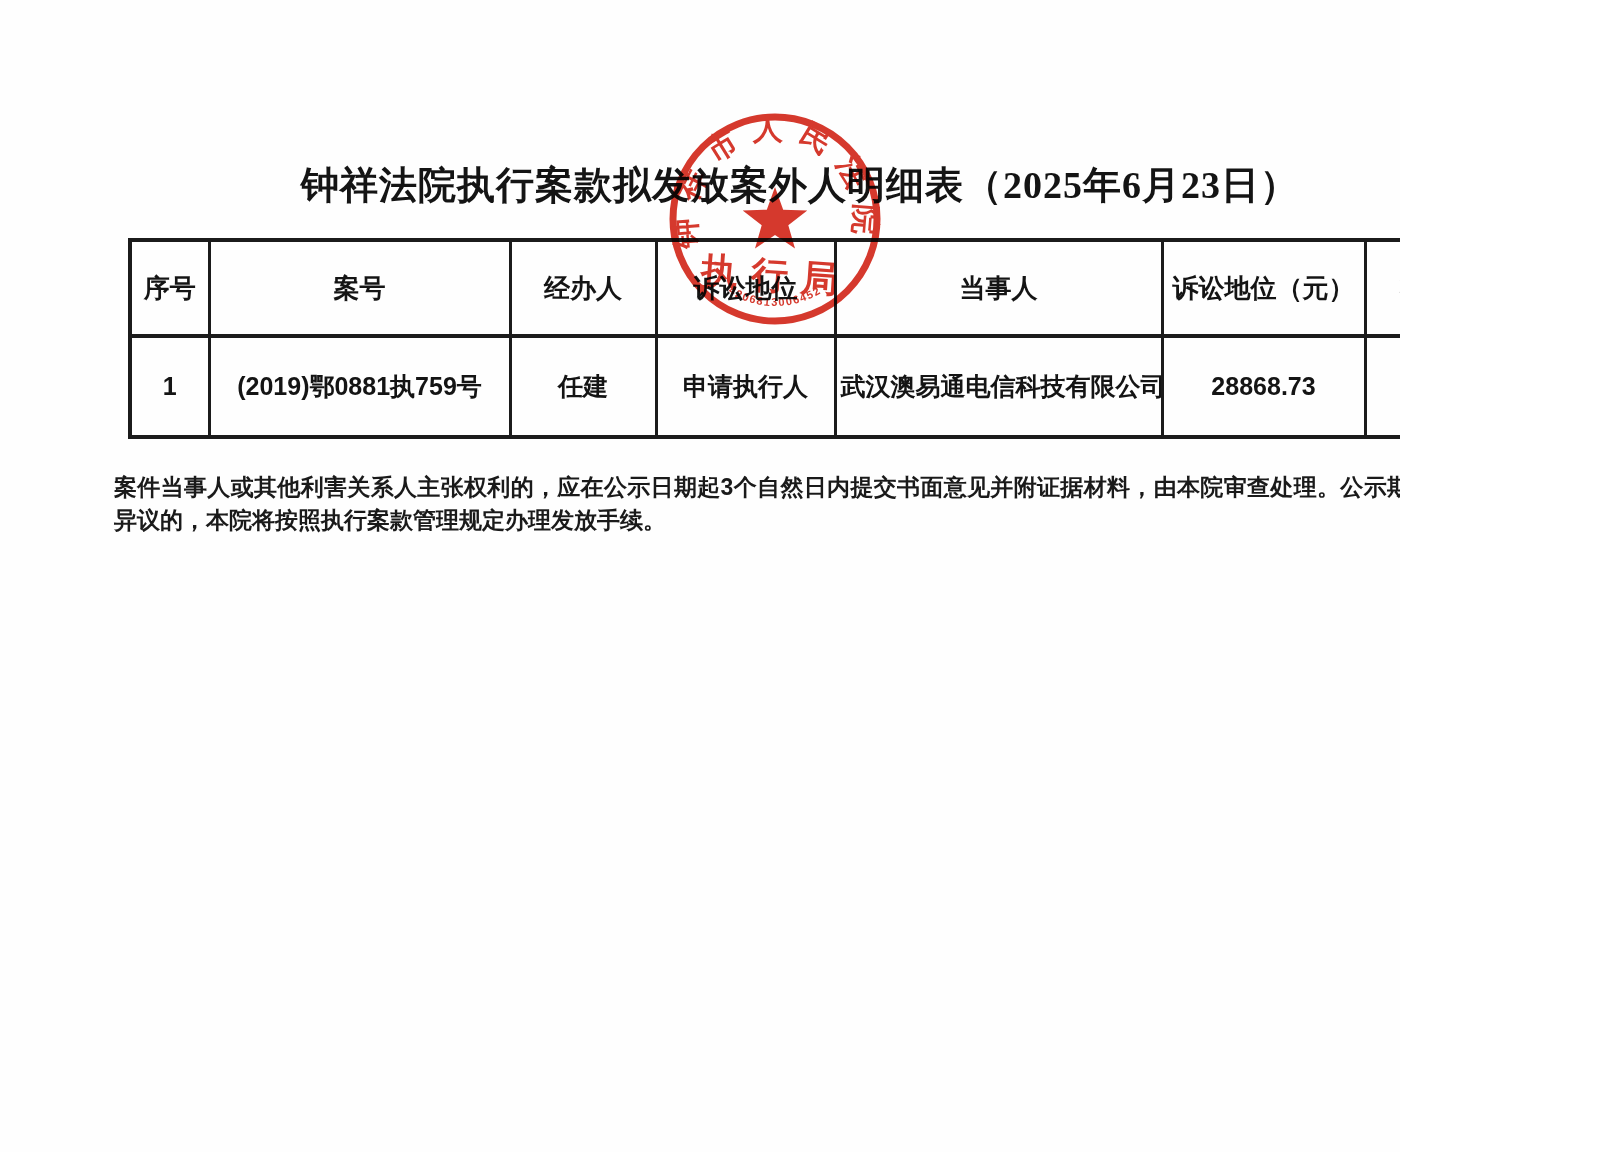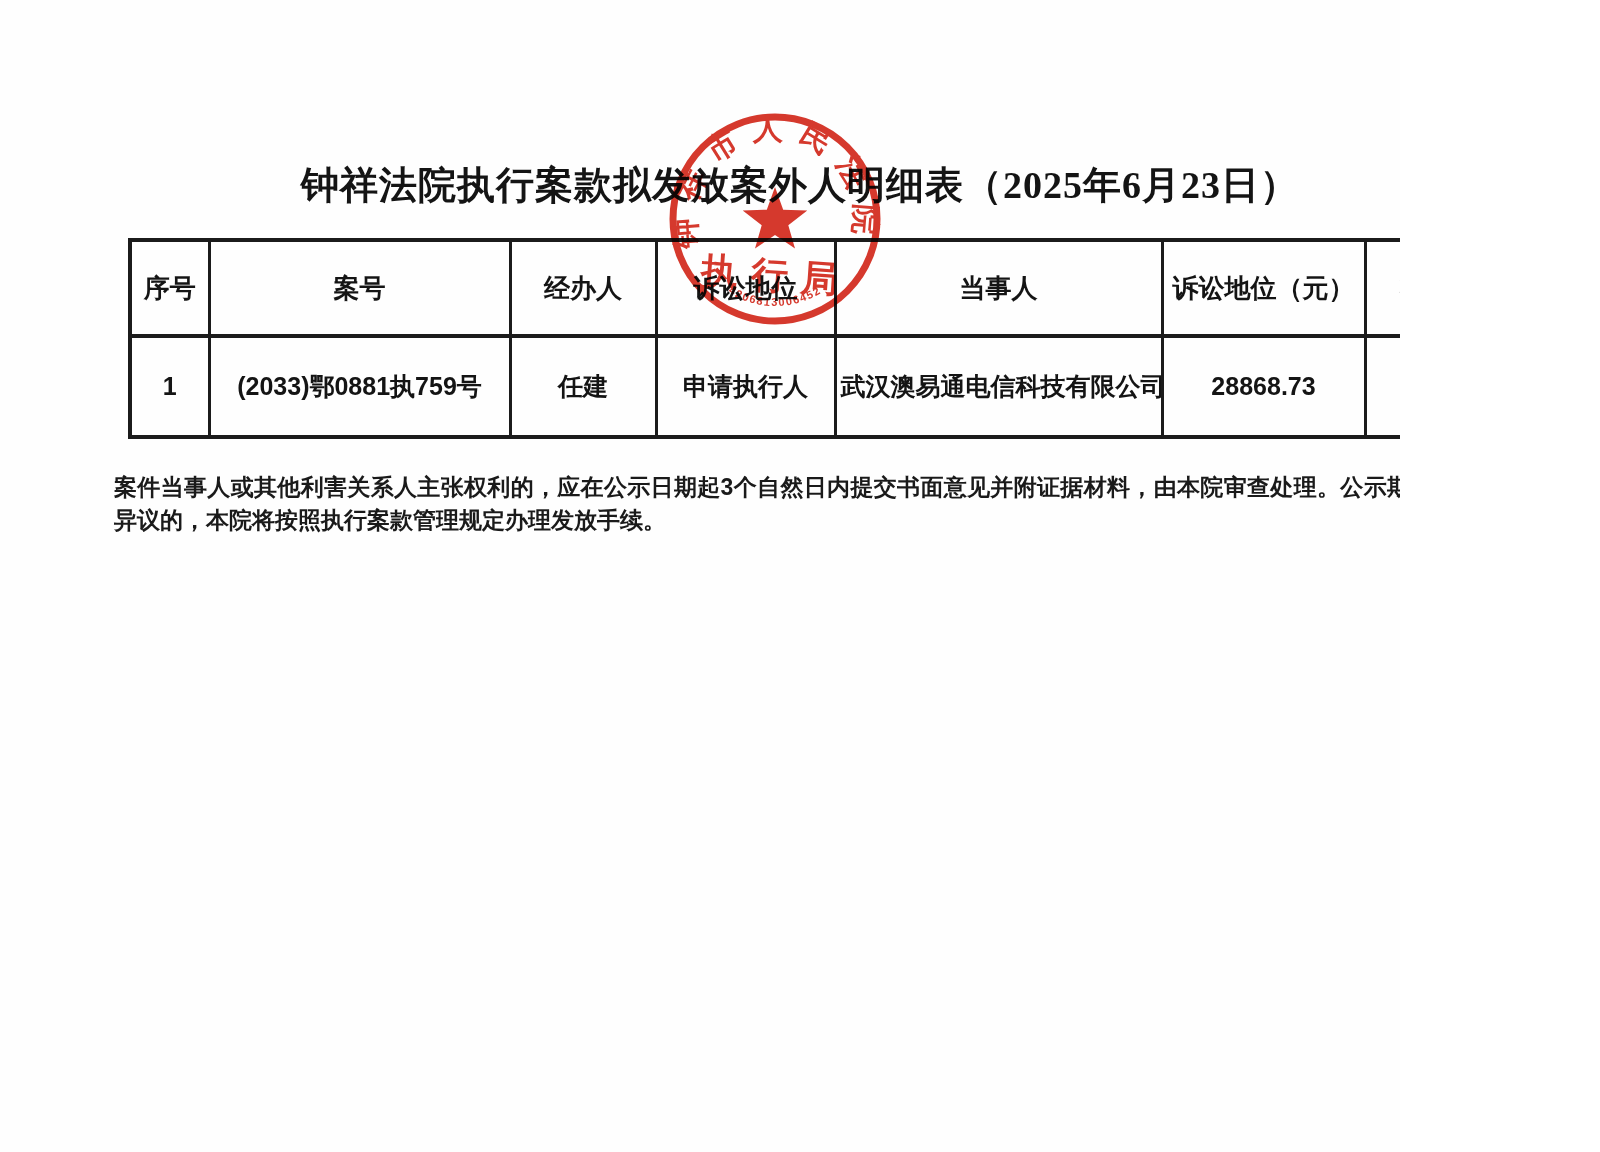--- a/index.html
+++ b/index.html
@@ -79,21 +79,21 @@
         <th>经办人</th>
         <th>诉讼地位</th>
         <th>当事人</th>
         <th>诉讼地位（元）</th>
         <th>收款人</th>
       </tr>
     </thead>
     <tbody>
       <tr>
         <td>1</td>
-        <td>(2033)鄂0881执759号</td>
+        <td>(2019)鄂0881执759号</td>
         <td>任建</td>
         <td>申请执行人</td>
         <td>武汉澳易通电信科技有限公司</td>
         <td>28868.73</td>
         <td>李斌</td>
       </tr>
     </tbody>
   </table>
 
   <p class="notice">案件当事人或其他利害关系人主张权利的，应在公示日期起3个自然日内提交书面意见并附证据材料，由本院审查处理。公示期满且无异议的，本院将按照执行案款管理规定办理发放手续。</p>

